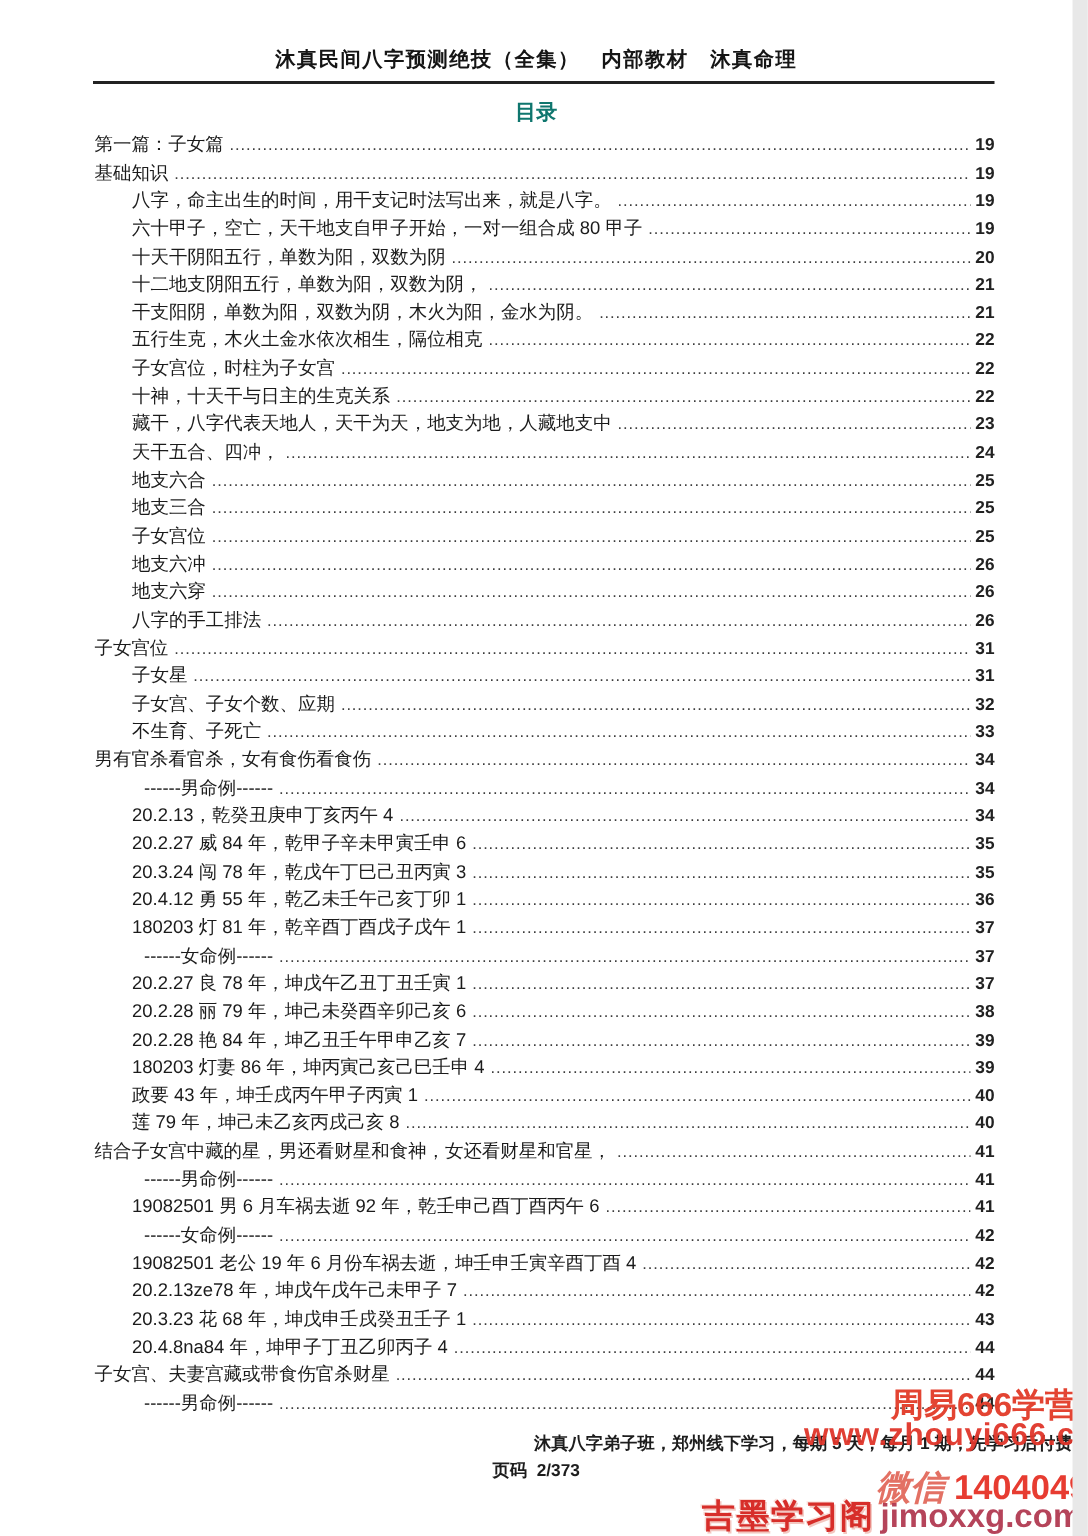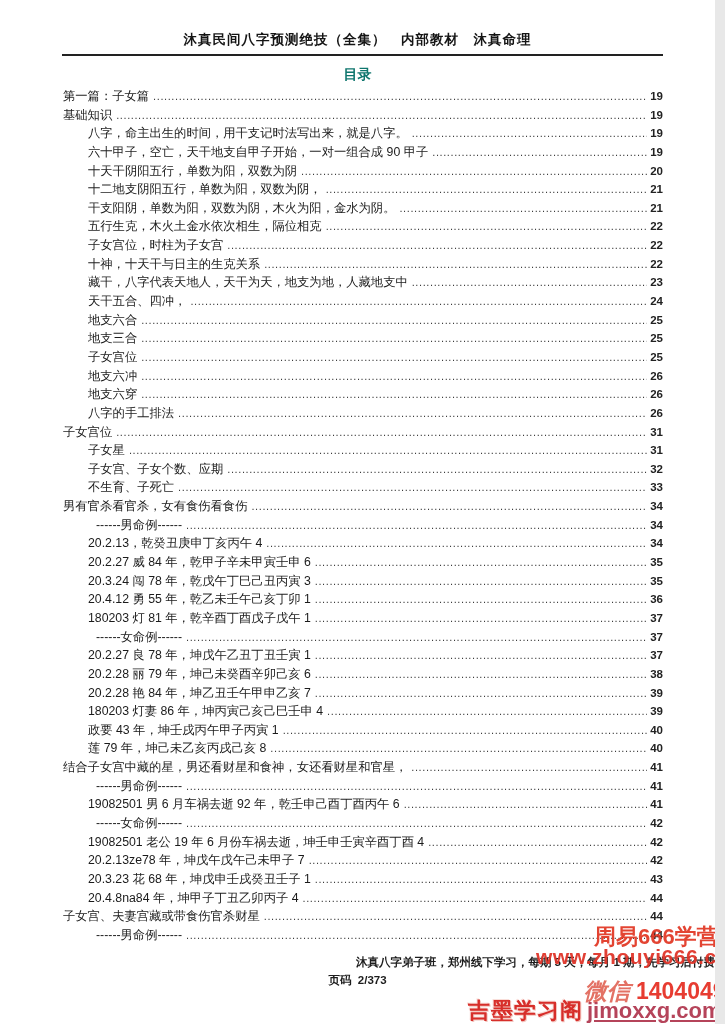--- a/index.html
+++ b/index.html
@@ -57,21 +57,21 @@
   .wm-school{top:922px;left:594px;font-size:22px;color:#e23a28;}
   .wm-site{top:945px;left:536px;font-size:21px;color:#e0352a;letter-spacing:0.5px;}
   .wm-wechat{top:976px;left:540px;font-size:23px;}
   .wm-wechat .wx-label{color:#e26a5c;font-style:italic;margin-right:6px;margin-left:44px;}
   .wm-wechat .wx-number{color:#e63226;}
   .wm-studio{top:996px;left:468px;font-size:22px;}
   .wm-studio .studio-name{
     color:#d5231f;font-weight:900;letter-spacing:1px;
     text-shadow:1px 1px 0 #f3c4bd,-1px -1px 0 #f9ddd8;
   }
-  .wm-studio .studio-site{color:#b23a52;margin-left:4px;text-decoration:underline;}
+  .wm-studio .studio-site{color:#b23a52;margin-left:4px;}
 </style>
 </head>
 <body>
 
 <div class="page">
 
   <div class="doc-header">沐真民间八字预测绝技（全集）　内部教材　沐真命理</div>
   <div class="header-rule"></div>
 
   <div class="toc-title">目录</div>
@@ -86,21 +86,21 @@
         <span class="toc-text">基础知识</span>
         <span class="toc-leader"></span>
         <span class="toc-page">19</span>
       </div>
       <div class="toc-row ind1">
         <span class="toc-text">八字，命主出生的时间，用干支记时法写出来，就是八字。</span>
         <span class="toc-leader"></span>
         <span class="toc-page">19</span>
       </div>
       <div class="toc-row ind1">
-        <span class="toc-text">六十甲子，空亡，天干地支自甲子开始，一对一组合成 90 甲子</span>
+        <span class="toc-text">六十甲子，空亡，天干地支自甲子开始，一对一组合成 80 甲子</span>
         <span class="toc-leader"></span>
         <span class="toc-page">19</span>
       </div>
       <div class="toc-row ind1">
         <span class="toc-text">十天干阴阳五行，单数为阳，双数为阴</span>
         <span class="toc-leader"></span>
         <span class="toc-page">20</span>
       </div>
       <div class="toc-row ind1">
         <span class="toc-text">十二地支阴阳五行，单数为阳，双数为阴，</span>

